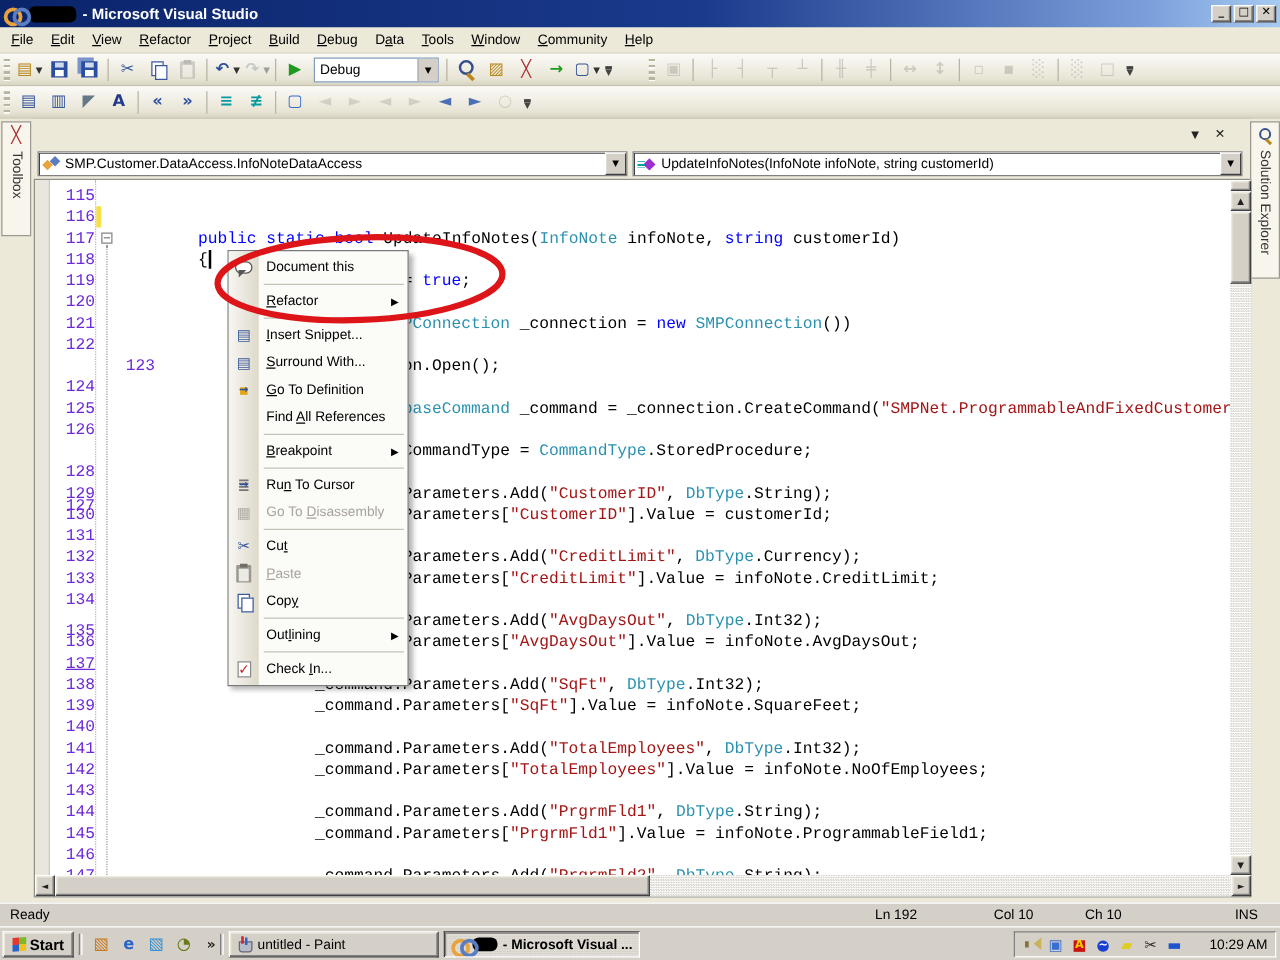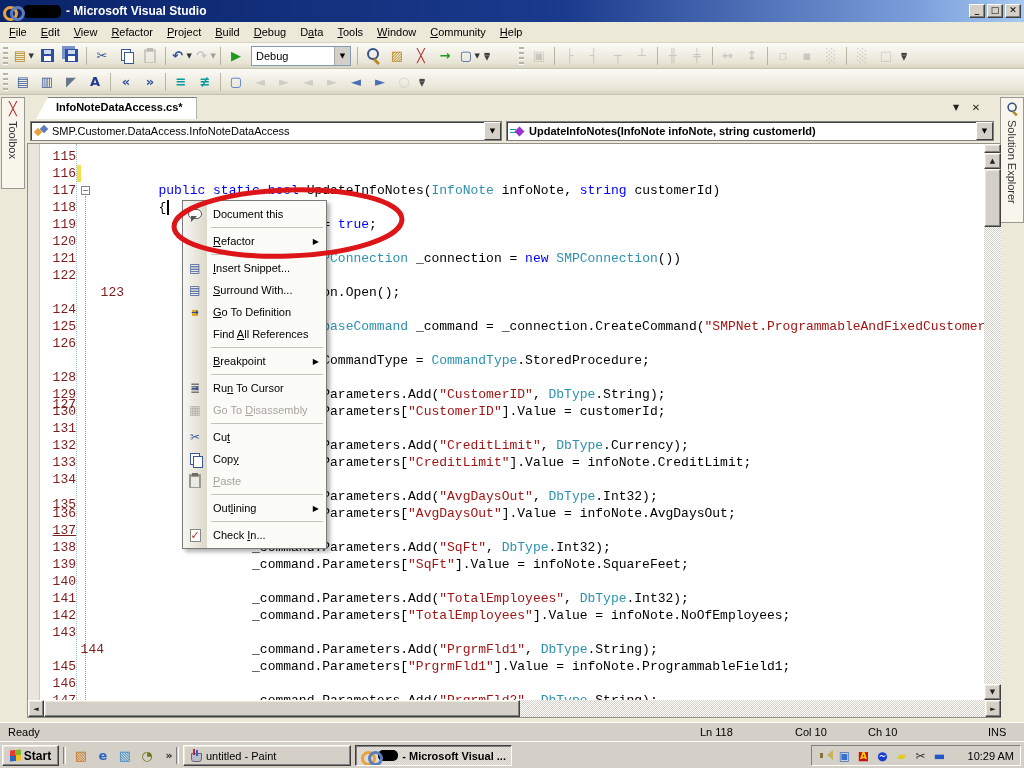--- a/index.html
+++ b/index.html
@@ -98,21 +98,21 @@
   .nav-combo .val{flex:1;font-size:11px;white-space:nowrap;overflow:hidden;padding-left:3px;}
   .nav-combo .cb-btn{width:17px;height:18px;background:#d4d0c8;border:1px solid;border-color:#fff #404040 #404040 #fff;
     display:flex;align-items:center;justify-content:center;font-size:7px;font-family:"DejaVu Sans",sans-serif;}
 
   
   .editor-frame{position:absolute;left:27px;top:143px;width:974px;height:575px;border:1px solid #919086;background:#fff;}
   .code-viewport{position:absolute;left:0;top:0;width:956px;height:556px;background:#fff;overflow:hidden;
     font-family:"Liberation Mono","DejaVu Sans Mono",monospace;font-size:13px;line-height:17px;}
   .ind-margin{position:absolute;left:0;top:0;width:12px;height:100%;background:#e9e7dd;border-right:1px solid #cdcaba;}
   .numcol-sep{position:absolute;left:48px;top:0;height:100%;border-left:1px dotted #9ec4c4;}
-  .line-number{position:absolute;left:12px;width:36px;text-align:right;color:#7f1d1d;white-space:pre;}
+  .line-number{position:absolute;left:12px;width:36px;text-align:right;color:#6d28d9;white-space:pre;}
   .code-row{position:absolute;left:68px;white-space:pre;}
   .tok-k{color:#0000ff;} .tok-t{color:#2b91af;} .tok-s{color:#a31515;} .tok-p{color:#000;}
   .change-bar{position:absolute;left:49px;width:4px;height:17px;background:#f5e04a;}
   .collapse-box{position:absolute;left:53px;width:9px;height:9px;border:1px solid #848484;background:#fff;
     font-size:8px;line-height:7px;text-align:center;color:#444;font-family:"DejaVu Sans",sans-serif;}
   .outline-guide{position:absolute;left:57px;width:1px;border-left:1px dotted #9a9a9a;}
   .caret{position:absolute;width:1.5px;height:15px;background:#000;}
 
   
   .sb-btn{position:absolute;background:#d4d0c8;border:1px solid;border-color:#fff #404040 #404040 #fff;
@@ -463,34 +463,31 @@
   </div>
 
   <div class="side-strip" style="right:0;width:23px;">
     <div class="side-tab" style="left:-1px;top:2px;width:24px;height:126px;">
       <span class="icon-find" style="transform:scale(.8);"></span>
       <span class="vtext">Solution Explorer</span>
     </div>
   </div>
 
   <div class="tabstrip">
-    <div class="doc-tab">
-      <span>InfoNoteDataAccess.cs*</span>
-    </div>
     <span class="strip-btn" style="left:920px;">▼</span>
     <span class="strip-btn" style="left:940px;font-size:10px;">✕</span>
   </div>
 
   <div class="navbar">
     <div class="nav-combo" style="left:2px;width:472px;">
       <span class="icon-class"></span>
       <span class="val">SMP.Customer.DataAccess.InfoNoteDataAccess</span>
       <span class="cb-btn">▼</span>
     </div>
-    <div class="nav-combo" style="left:478px;width:488px;font-weight:bold;">
+    <div class="nav-combo" style="left:478px;width:488px;">
       <span class="icon-method"></span>
       <span class="val">UpdateInfoNotes(InfoNote infoNote, string customerId)</span>
       <span class="cb-btn">▼</span>
     </div>
   </div>
 
   <div class="editor-frame">
     <div class="code-viewport" id="code-viewport">
       <div class="ind-margin"></div>
       <div class="numcol-sep"></div>
@@ -538,21 +535,21 @@
         <div class="line-number" style="top: 395px;">138</div>
         <div class="code-row" style="top: 395px;"><span class="tok-p">                    _command.Parameters.Add(</span><span class="tok-s">"SqFt"</span><span class="tok-p">, </span><span class="tok-t">DbType</span><span class="tok-p">.Int32);</span></div>
         <div class="line-number" style="top: 412px;">139</div>
         <div class="code-row" style="top: 412px;"><span class="tok-p">                    _command.Parameters[</span><span class="tok-s">"SqFt"</span><span class="tok-p">].Value = infoNote.SquareFeet;</span></div>
         <div class="line-number" style="top: 429px;">140</div>
         <div class="line-number" style="top: 446px;">141</div>
         <div class="code-row" style="top: 446px;"><span class="tok-p">                    _command.Parameters.Add(</span><span class="tok-s">"TotalEmployees"</span><span class="tok-p">, </span><span class="tok-t">DbType</span><span class="tok-p">.Int32);</span></div>
         <div class="line-number" style="top: 463px;">142</div>
         <div class="code-row" style="top: 463px;"><span class="tok-p">                    _command.Parameters[</span><span class="tok-s">"TotalEmployees"</span><span class="tok-p">].Value = infoNote.NoOfEmployees;</span></div>
         <div class="line-number" style="top: 480px;">143</div>
-        <div class="line-number" style="top: 497px; margin-left: 28px;">144</div>
+        <div class="line-number" style="top: 497px;">144</div>
         <div class="code-row" style="top: 497px;"><span class="tok-p">                    _command.Parameters.Add(</span><span class="tok-s">"PrgrmFld1"</span><span class="tok-p">, </span><span class="tok-t">DbType</span><span class="tok-p">.String);</span></div>
         <div class="line-number" style="top: 514px;">145</div>
         <div class="code-row" style="top: 514px;"><span class="tok-p">                    _command.Parameters[</span><span class="tok-s">"PrgrmFld1"</span><span class="tok-p">].Value = infoNote.ProgrammableField1;</span></div>
         <div class="line-number" style="top: 531px;">146</div>
         <div class="line-number" style="top: 548px;">147</div>
         <div class="code-row" style="top: 548px;"><span class="tok-p">                    _command.Parameters.Add(</span><span class="tok-s">"PrgrmFld2"</span><span class="tok-p">, </span><span class="tok-t">DbType</span><span class="tok-p">.String);</span></div>
       </div>
 
     <div style="position:absolute;left:956px;top:0;width:17px;height:556px;">
       <div class="sb-thumb" style="left:0;top:0;width:17px;height:9px;"></div>
@@ -639,31 +636,31 @@
       </div>
       <div class="ctx-sep"></div>
       <div class="ctx-item">
         <span class="mi-icon">
           <span class="mi-ic">
             <span class="g1" style="color: rgb(57, 88, 156);">✂</span>
           </span>
         </span>
         <span class="mi-label">Cu<u>t</u></span>
       </div>
+      <div class="ctx-item disabled">
+        <span class="mi-icon">
+          <span class="icon-paste"></span>
+        </span>
+        <span class="mi-label"><u>P</u>aste</span>
+      </div>
       <div class="ctx-item">
         <span class="mi-icon">
           <span class="icon-copy"></span>
         </span>
         <span class="mi-label">Cop<u>y</u></span>
-      </div>
-      <div class="ctx-item disabled">
-        <span class="mi-icon">
-          <span class="icon-paste"></span>
-        </span>
-        <span class="mi-label"><u>P</u>aste</span>
       </div>
       <div class="ctx-sep"></div>
       <div class="ctx-item">
         <span class="mi-icon"></span>
         <span class="mi-label">Out<u>l</u>ining</span>
         <span class="sub-arrow">▶</span>
       </div>
       <div class="ctx-sep"></div>
       <div class="ctx-item">
         <span class="mi-icon">
@@ -672,21 +669,21 @@
         <span class="mi-label">Check <u>I</u>n...</span>
       </div>
     </div>
 
   <svg class="annotation-svg" width="240" height="80">
     <ellipse cx="120" cy="39" rx="114" ry="33" fill="none" stroke="#dd1418" stroke-width="5" transform="rotate(-2 120 39)"></ellipse>
   </svg>
 
   <div class="statusbar">
     <span style="left:8px;">Ready</span>
-    <span style="left:700px;">Ln 118</span>
+    <span style="left:700px;">Ln 192</span>
     <span style="left:795px;">Col 10</span>
     <span style="left:868px;">Ch 10</span>
     <span style="left:988px;">INS</span>
   </div>
 
   <div class="taskbar">
     <div class="start-btn">
       <span class="icon-winflag"></span>
       <span>Start</span>
     </div>

